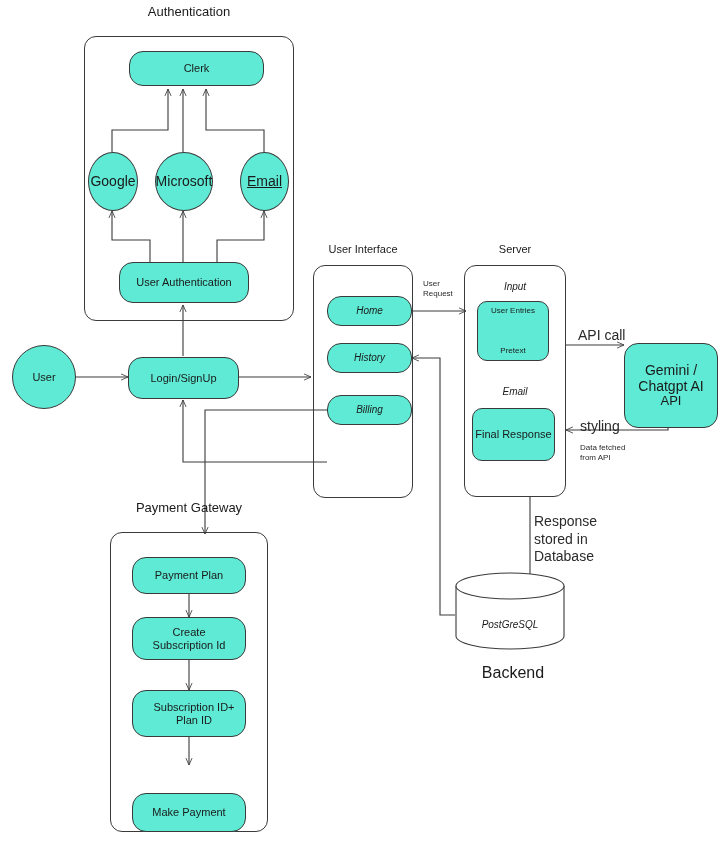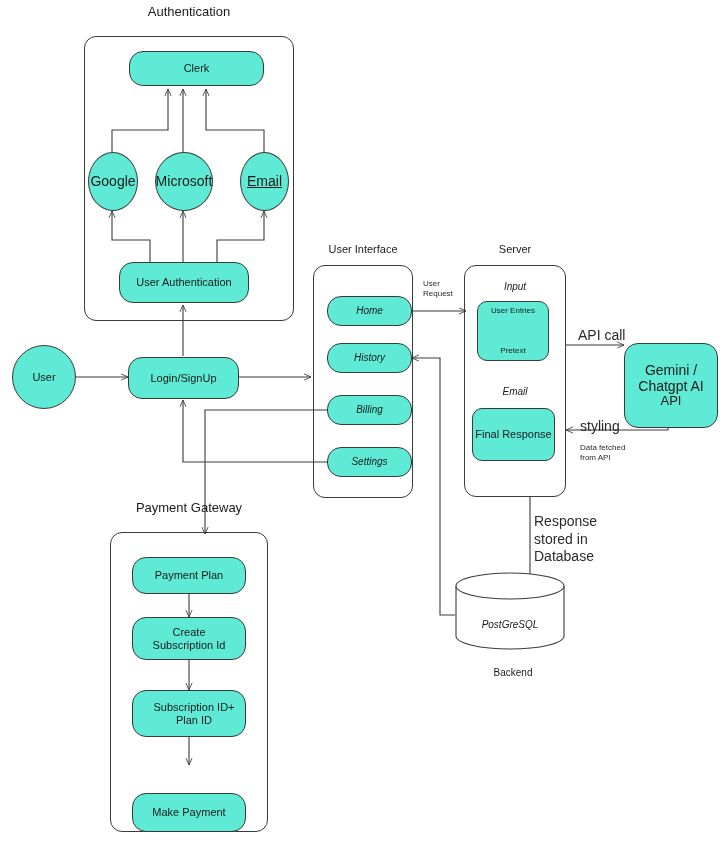--- a/index.html
+++ b/index.html
@@ -11,21 +11,21 @@
         border:1px solid #3a3a3a;line-height:1.15;}
   .rrect{border-radius:14px;}
   .group{border-radius:12px;background:transparent;}
   .ellipse{border-radius:50%;}
   .caption{position:absolute;background:transparent;border:none;text-align:center;
            display:flex;align-items:center;justify-content:center;line-height:1.2;}
   .edge-label{position:absolute;background:transparent;border:none;text-align:left;
               line-height:1.25;color:#2a2a2a;}
   .f13{font-size:13px;} .f11{font-size:11px;}
   .f10{font-size:10px;font-style:italic;} .f9{font-size:14px;} .f8{font-size:8px;}
-  .f15{font-size:10px;}
+  .f15{font-size:16px;}
   .cyl{position:absolute;}
 </style>
 </head>
 <body>
 
 <div id="diagram-root">
 
   <svg id="wires" viewBox="0 0 722 841" xmlns="http://www.w3.org/2000/svg">
     <defs>
       <marker id="ah" viewBox="0 0 10 10" refX="9" refY="5" markerWidth="7" markerHeight="7" orient="auto-start-reverse">
@@ -105,21 +105,20 @@
   <div class="node ellipse f11" style="left:12px;top:345px;width:64px;height:64px;">User</div>
 
   <div class="node rrect f11" style="left:128px;top:357px;width:111px;height:42px;">Login/SignUp</div>
 
   <div class="node rrect f10" style="left:327px;top:296px;width:85px;height:30px;">Home</div>
 
   <div class="node rrect f10" style="left:327px;top:343px;width:85px;height:30px;">History</div>
 
   <div class="node rrect f10" style="left:327px;top:395px;width:85px;height:30px;">Billing</div>
 
-  <div class="node rrect f10" style="left:327px;top:447px;width:85px;height:30px;">Settings</div>
 
   <div class="caption f10" style="left:478px;top:280px;width:74px;height:14px;">Input</div>
 
   <div class="node rrect" style="left:477px;top:301px;width:72px;height:60px;border-radius:10px;"></div>
 
   <div class="caption f8" style="left:477px;top:305px;width:72px;height:12px;">User Entries</div>
 
   <div class="caption f8" style="left:477px;top:345px;width:72px;height:12px;">Pretext</div>
 
   <div class="caption f10" style="left:478px;top:385px;width:74px;height:14px;">Email</div>

